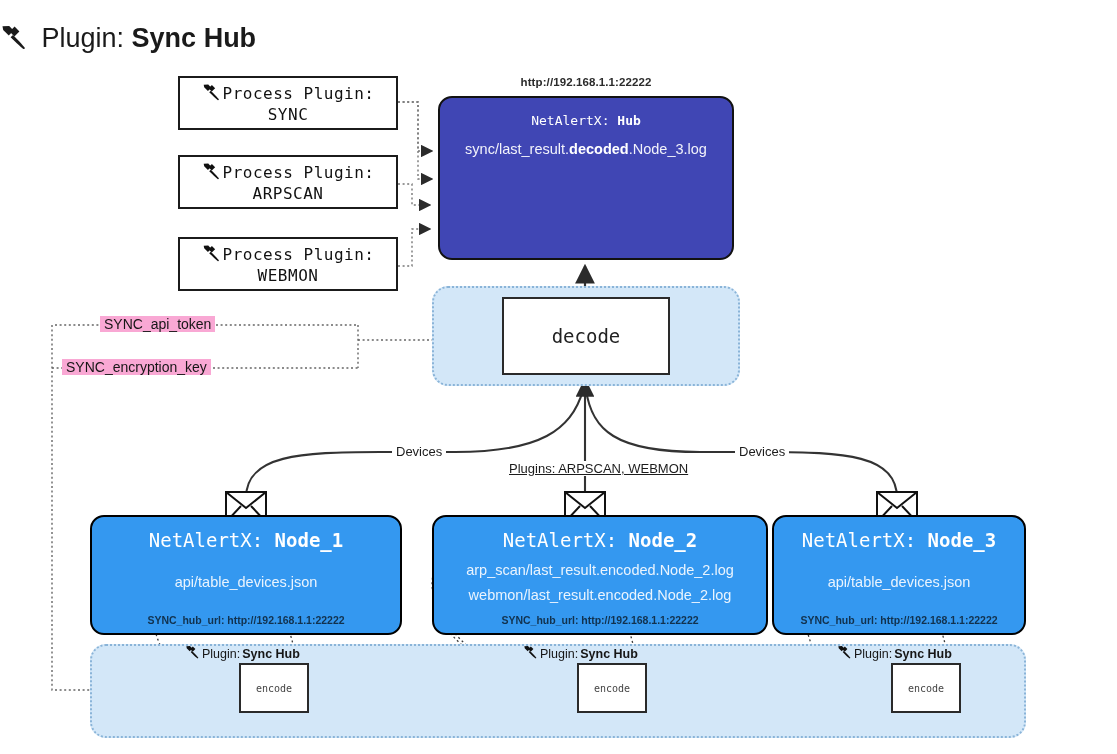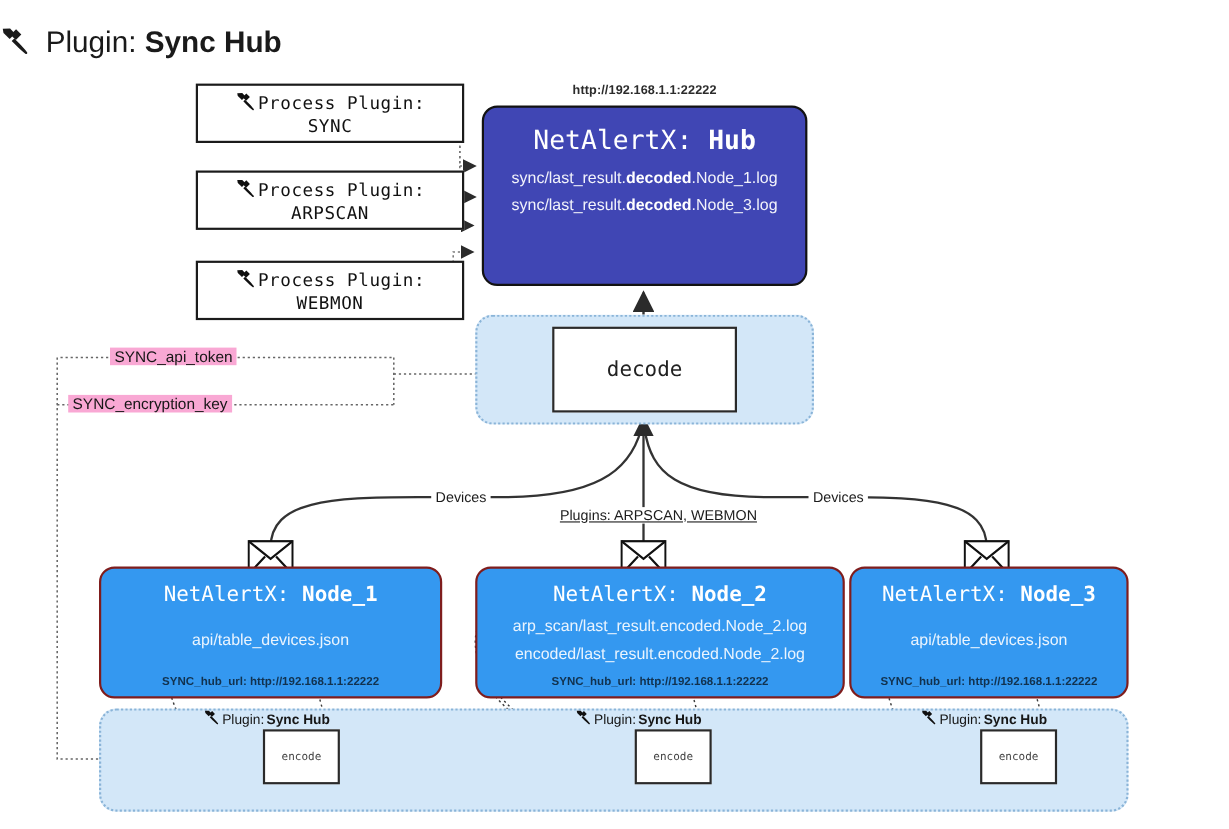--- a/index.html
+++ b/index.html
@@ -15,39 +15,39 @@
   
   .page-title{
     position:absolute;left:0;top:16px;width:1117px;
     font-size:27px;line-height:44px;color:#1a1a1a;white-space:nowrap;
   }
   .page-title .plug{display:inline-block;vertical-align:-3px;margin-right:6px;}
   .page-title .strong{font-weight:bold;}
 
   
   .proc-box{
-    position:absolute;width:244px;height:54px;background:#ffffff;
+    position:absolute;width:220px;height:54px;background:#ffffff;
     border:2px solid #1b1b1b;box-sizing:border-box;
     font-family:"DejaVu Sans Mono","Liberation Mono",monospace;
     font-size:16px;color:#111;text-align:center;
     display:flex;flex-direction:column;align-items:center;justify-content:center;
   }
   .proc-box .l1{display:flex;align-items:center;gap:2px;letter-spacing:.5px;}
   .proc-box .l2{letter-spacing:.5px;}
 
   
   .hub{
     position:absolute;left:438px;top:96px;width:296px;height:164px;
     background:#4046b4;border:2px solid #121212;border-radius:14px;
     box-sizing:border-box;color:#ffffff;
     display:flex;flex-direction:column;align-items:center;
   }
   .hub .hub-title{
     font-family:"DejaVu Sans Mono","Liberation Mono",monospace;
-    font-size:24px;margin-top:15px;margin-bottom:9px;white-space:nowrap;
+    font-size:13px;margin-top:15px;margin-bottom:9px;white-space:nowrap;
   }
   .hub .hub-title b{font-weight:bold;}
   .hub .logline{
     font-size:14.5px;line-height:25px;color:#f2f3fb;white-space:nowrap;
   }
   .hub .logline b{font-weight:bold;color:#ffffff;}
   .hub-url{
     position:absolute;left:438px;top:76px;width:296px;text-align:center;
     font-size:11.5px;color:#2b2b2b;font-weight:bold;letter-spacing:.1px;
   }
@@ -76,21 +76,21 @@
     display:flex;align-items:center;gap:2px;
   }
   #encode-cap-1{left:185px;}
   #encode-cap-2{left:523px;}
   #encode-cap-3{left:837px;}
   .encode-cap b{font-weight:bold;}
 
   
   .node{
     position:absolute;top:515px;height:120px;background:#3498f0;
-    border:2px solid #7f1d1d;border-radius:14px;box-sizing:border-box;
+    border:2px solid #000000;border-radius:14px;box-sizing:border-box;
     display:flex;flex-direction:column;align-items:center;color:#ffffff;
   }
   #node-1{left:90px;width:312px;}
   #node-2{left:432px;width:336px;}
   #node-3{left:772px;width:254px;}
   .node .node-title{
     font-family:"DejaVu Sans Mono","Liberation Mono",monospace;
     font-size:19px;margin-top:12px;white-space:nowrap;color:#ffffff;
   }
   .node .node-title b{font-weight:bold;}
@@ -236,23 +236,20 @@
     <div class="l2">WEBMON</div>
   </div>
 
   <div class="hub-url">http://192.168.1.1:22222</div>
   <div class="hub">
     <div class="hub-title">
       <span>NetAlertX:</span>
       <b>Hub</b>
     </div>
     <div class="logline">
-      <span>sync/last_result.</span><b>decoded</b><span>.Node_1.log</span>
-    </div>
-    <div class="logline">
       <span>sync/last_result.</span><b>decoded</b><span>.Node_3.log</span>
     </div>
   </div>
 
   <div class="pool" id="decode-pool"></div>
   <div class="proc-white" id="decode-box">decode</div>
 
   <div class="key-label" style="left:100px;top:316px;">SYNC_api_token</div>
   <div class="key-label" style="left:62px;top:359px;">SYNC_encryption_key</div>
 
@@ -293,21 +290,21 @@
     <div class="node-foot">SYNC_hub_url: http://192.168.1.1:22222</div>
   </div>
 
   <div class="node" id="node-2">
     <div class="node-title">
       <span>NetAlertX:</span>
       <b>Node_2</b>
     </div>
     <div class="node-lines">
       <div class="node-line">arp_scan/last_result.encoded.Node_2.log</div>
-      <div class="node-line">encoded/last_result.encoded.Node_2.log</div>
+      <div class="node-line">webmon/last_result.encoded.Node_2.log</div>
     </div>
     <div class="node-foot">SYNC_hub_url: http://192.168.1.1:22222</div>
   </div>
 
   <div class="node" id="node-3">
     <div class="node-title">
       <span>NetAlertX:</span>
       <b>Node_3</b>
     </div>
     <div class="node-lines">

